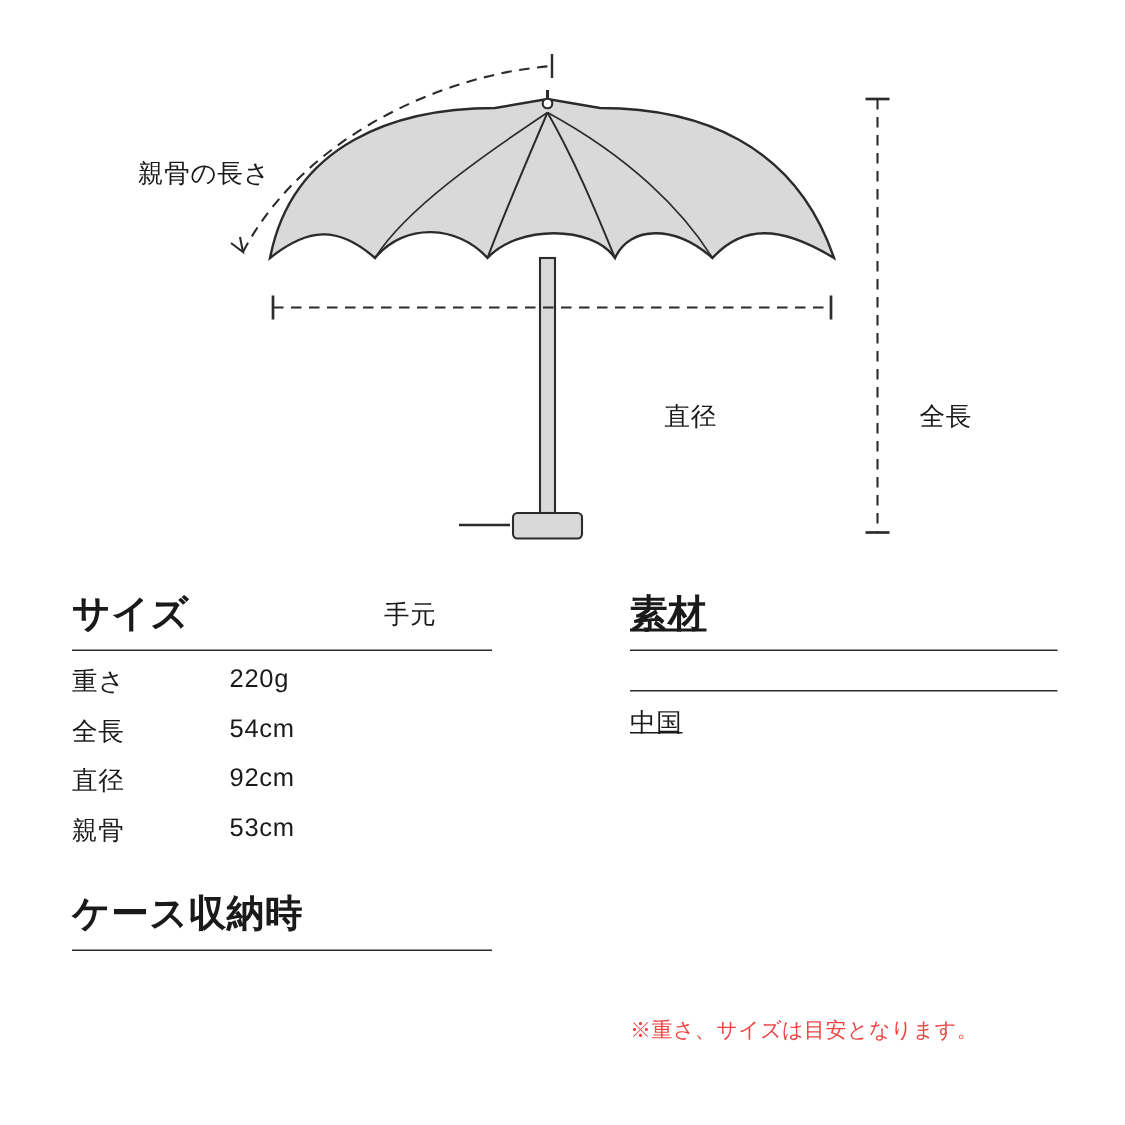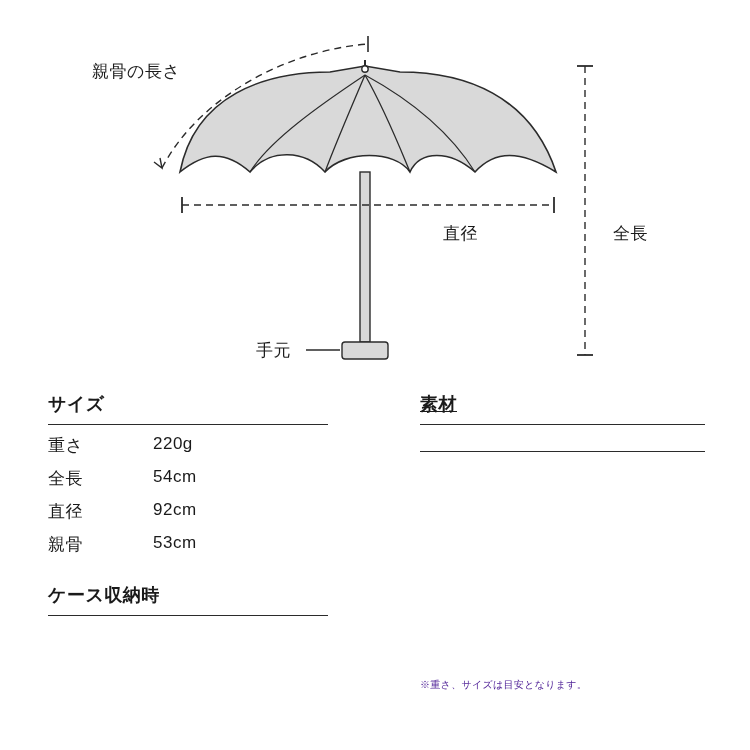--- a/index.html
+++ b/index.html
@@ -31,42 +31,43 @@
   }
   #diagram svg {
     display: block;
   }
   .diag-label {
     position: absolute;
     font-size: 17px;
     color: #1a1a1a;
     white-space: nowrap;
     letter-spacing: 0.5px;
+    margin-top: 44px;
   }
   #lbl-rib   { left: 92px;  top: 60px; }
   #lbl-diam  { left: 443px; top: 222px; }
   #lbl-total { left: 613px; top: 222px; }
-  #lbl-grip  { left: 256px; top: 339px; text-align: center; }
+  #lbl-grip  { left: 256px; top: 354px; text-align: center; }
 
   
   .col-left {
     position: absolute;
     left: 48px;
     top: 392px;
     width: 280px;
   }
   .col-right {
     position: absolute;
     left: 420px;
     top: 392px;
     width: 285px;
     text-decoration: underline;
   }
   .sec-title {
-    font-size: 18px;
+    font-size: 25px;
     font-weight: bold;
     letter-spacing: 0.5px;
     padding-bottom: 8px;
   }
   .rule {
     border-bottom: 1.5px solid #2b2b2b;
     margin-bottom: 4px;
   }
   table.spec {
     border-collapse: collapse;
@@ -79,22 +80,22 @@
     letter-spacing: 0.5px;
     margin-left: 38px;
   }
   td.k { width: 105px; }
   td.v { }
   .gap { height: 22px; }
   .note {
     position: absolute;
     left: 420px;
     top: 678px;
-    font-size: 10px;
-    color: #4c1d95;
+    font-size: 14px;
+    color: #ef4444;
     letter-spacing: 0.3px;
   }
 </style>
 </head>
 <body>
 
 <div id="page">
 
   <div id="diagram">
     <svg width="750" height="380" viewBox="0 0 750 380" xmlns="http://www.w3.org/2000/svg">
@@ -176,17 +177,25 @@
   </div>
 
   <div class="col-right">
 
     <div class="sec-title">素材</div>
     <div class="rule"></div>
 
     <div class="gap"></div>
 
     <div class="rule"></div>
+    <table class="spec">
+      <tbody>
+        <tr>
+          <td class="k">中国</td>
+          <td class="v"></td>
+        </tr>
+      </tbody>
+    </table>
   </div>
 
   <div class="note">※重さ、サイズは目安となります。</div>
 
 </div>
 
 </body></html>

